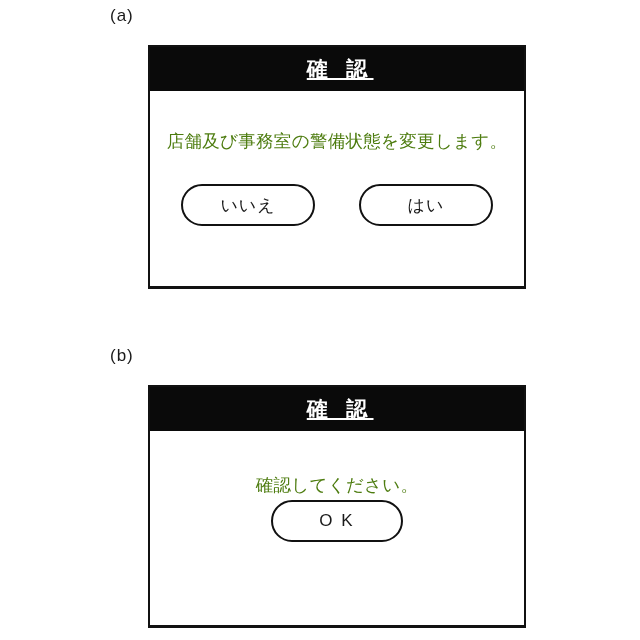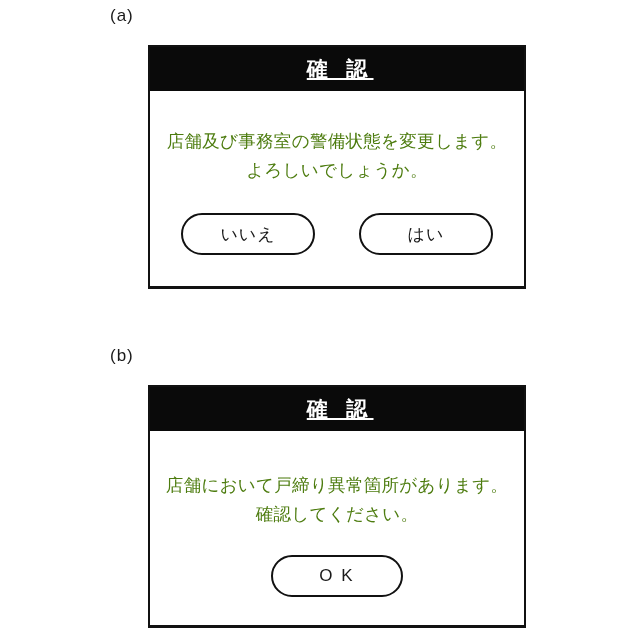--- a/index.html
+++ b/index.html
@@ -68,21 +68,21 @@
   }
   .dialog.a .dialog-message { margin-top: 36px; }
   .dialog.b .dialog-message { margin-top: 40px; }
 
   .button-row {
     display: flex;
     justify-content: flex-end;
     gap: 44px;
   }
   .dialog.a .button-row { margin-top: 28px; }
-  .dialog.b .button-row { margin-top: 26px; }
+  .dialog.b .button-row { }
 
   .pill-button {
     width: 134px;
     height: 42px;
     background: #ffffff;
     border: 2px solid #111111;
     border-radius: 22px;
     box-sizing: border-box;
     display: flex;
     align-items: center;
@@ -101,34 +101,32 @@
 <body>
 
 <div class="figure-label a">(a)</div>
 
 <div class="dialog a">
   <div class="dialog-header">
     <span class="dialog-title">確 認</span>
   </div>
   <div class="dialog-message">
     <div>店舗及び事務室の警備状態を変更します。</div>
-    <div>よろしいでしょうか。</div>
   </div>
   <div class="button-row">
     <button class="pill-button">いいえ</button>
     <button class="pill-button">はい</button>
   </div>
 </div>
 
 <div class="figure-label b">(b)</div>
 
 <div class="dialog b">
   <div class="dialog-header">
     <span class="dialog-title">確 認</span>
   </div>
   <div class="dialog-message">
-    <div>店舗において戸締り異常箇所があります。</div>
     <div>確認してください。</div>
   </div>
   <div class="button-row">
     <button class="pill-button ok">O K</button>
   </div>
 </div>
 
 </body></html>

